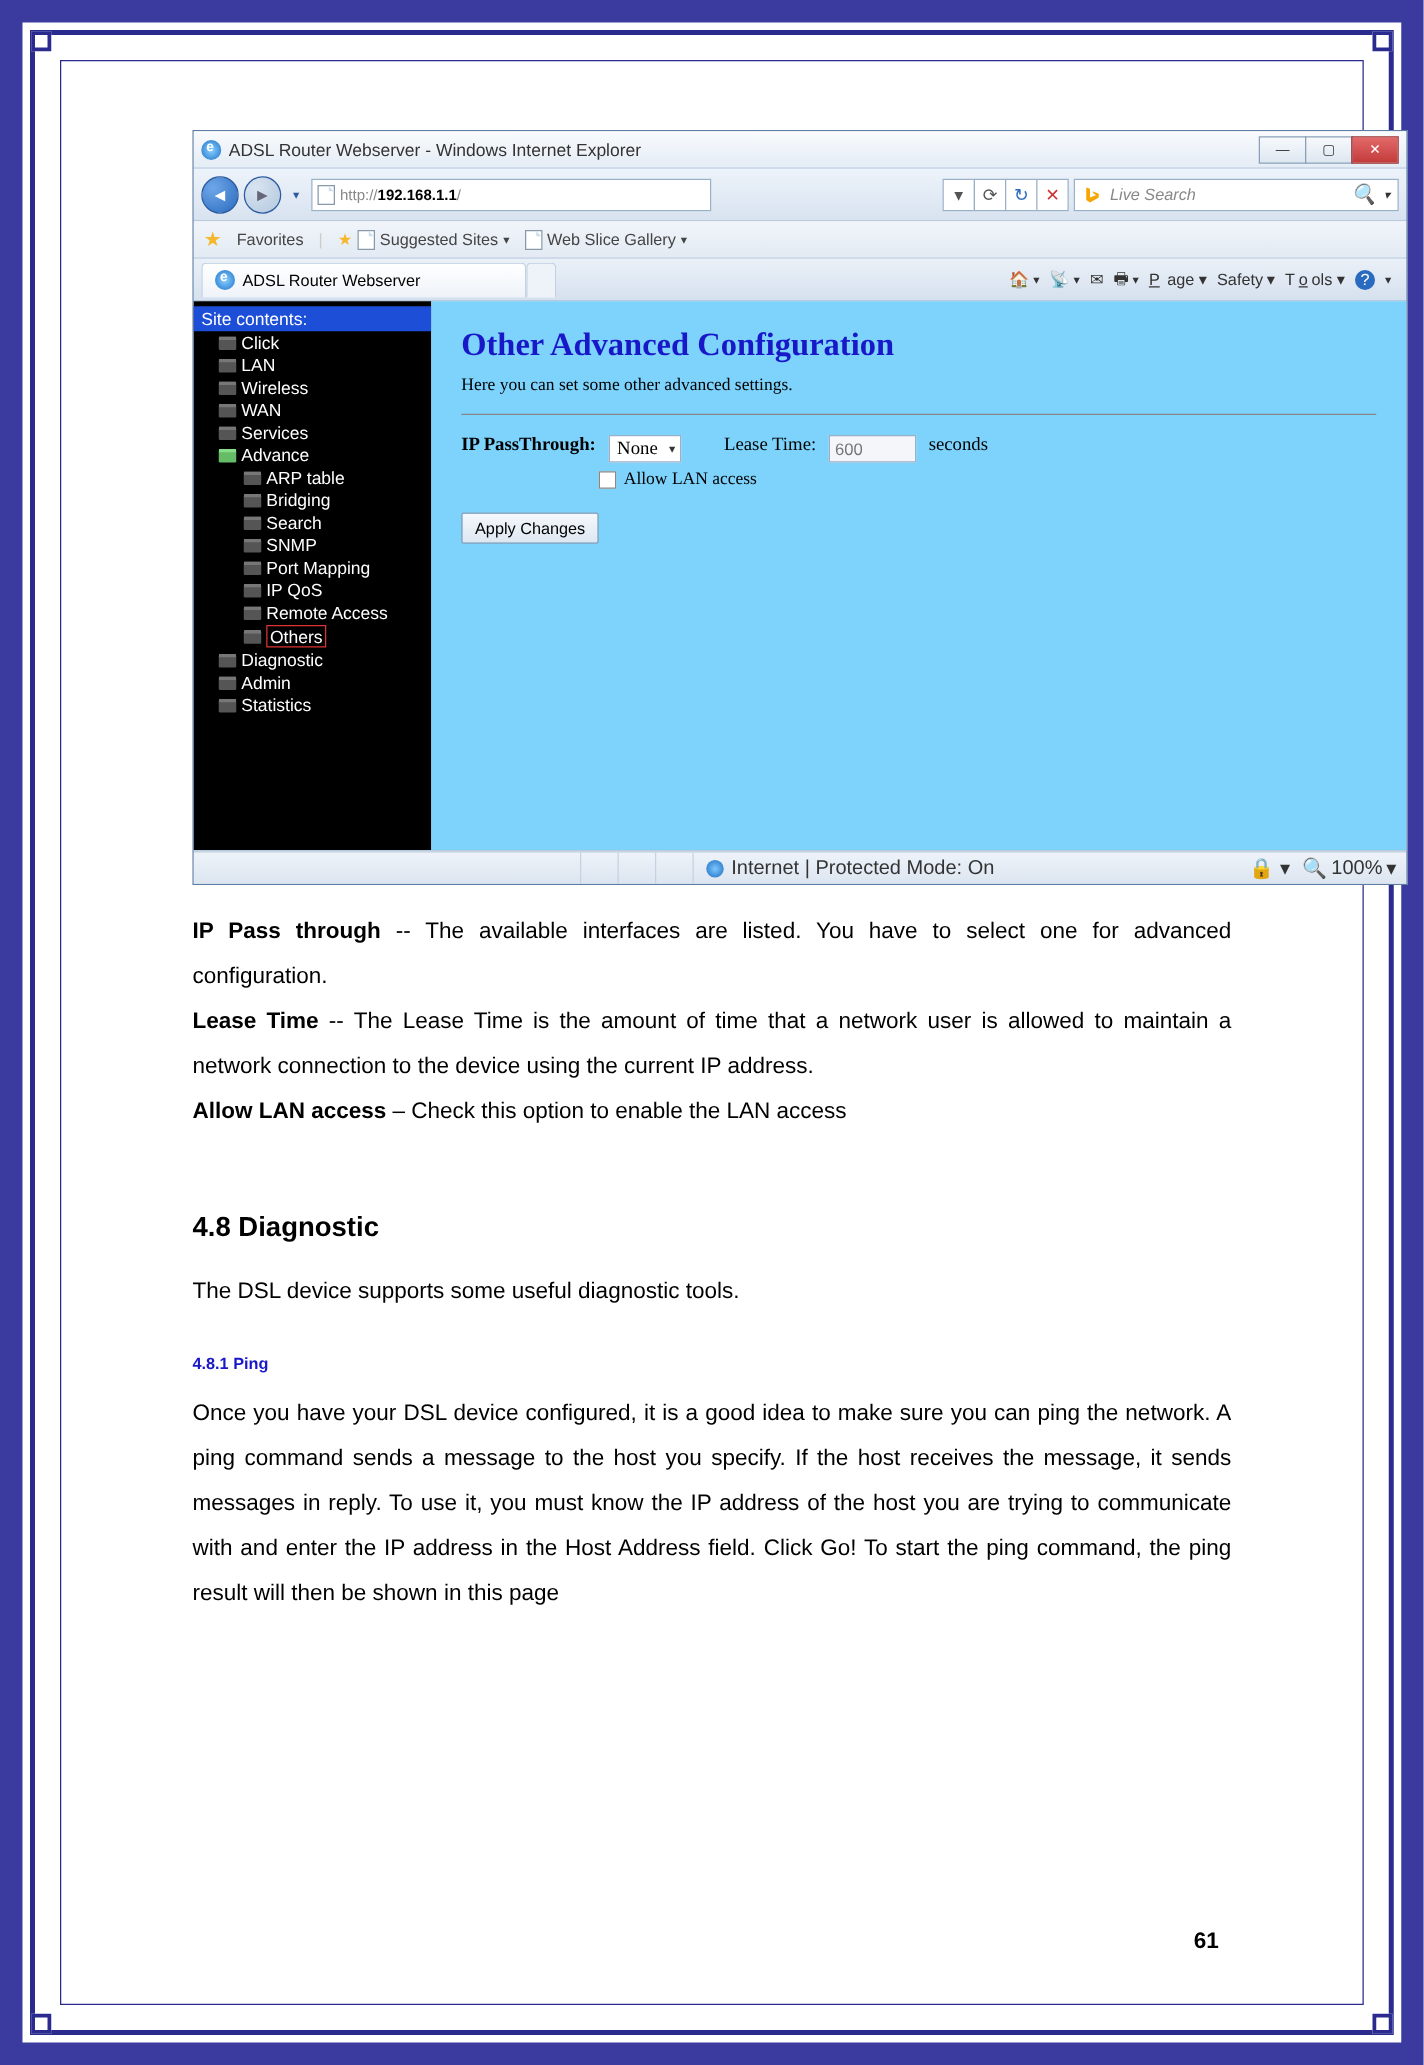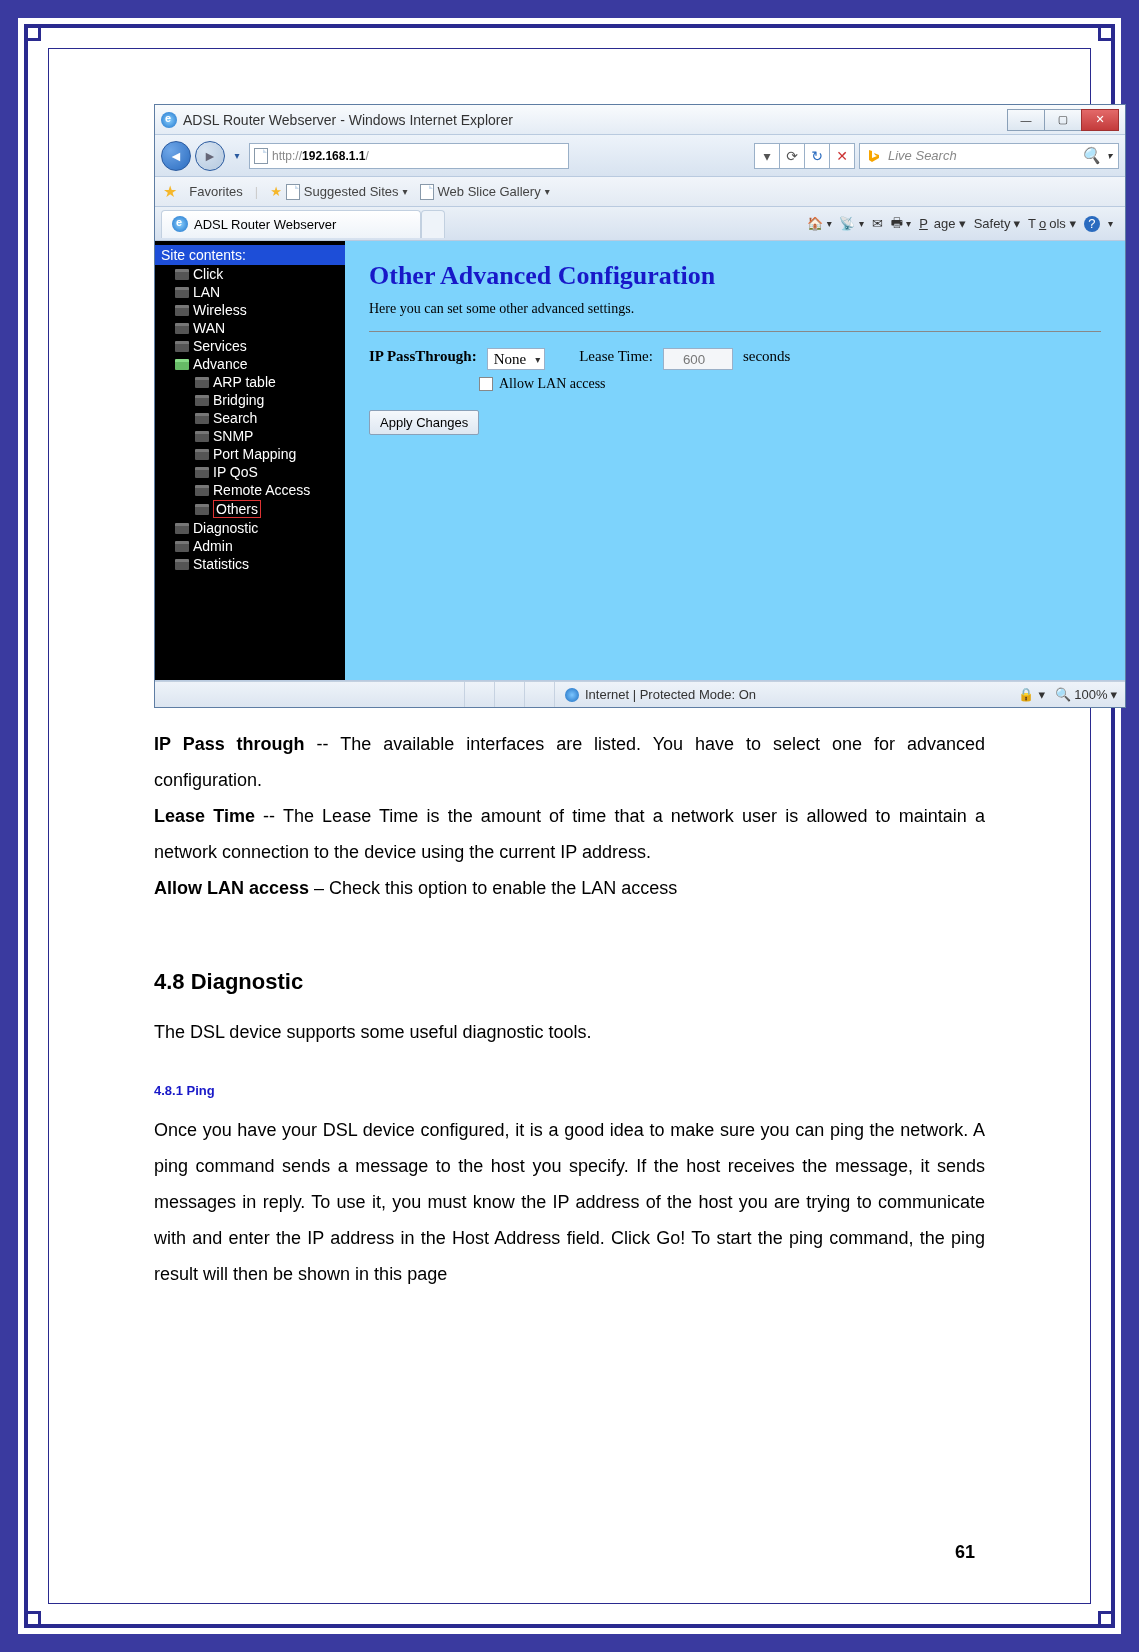--- a/index.html
+++ b/index.html
@@ -151,34 +151,34 @@
     font-size:26px; color:#1818c8; font-weight:bold; margin:0 0 10px 0;
   }
   .mainpanel .sub{
     font-family:"Times New Roman", serif; font-size:14px;
     border-bottom:1px solid #888; padding-bottom:14px; margin-bottom:16px;
   }
   .formrow{ display:flex; gap:10px; font-family:"Times New Roman",serif; font-size:15px;}
   .formrow .lbl-bold{font-weight:bold;}
   .sel{ border:1px solid #9ab0c8; height:22px; padding:0 18px 0 6px; background:#fff; position:relative; display:inline-flex; align-items:center;}
   .sel::after{content:"▾"; position:absolute; right:4px; font-size:10px; color:#333;}
-  .inp{ border:1px solid #9ab0c8; background:#f4f6f9; height:22px; width:70px; padding:0 19px; color:#777;}
+  .inp{ border:1px solid #9ab0c8; background:#f4f6f9; height:22px; width:70px; padding:0 4px; color:#777;}
   .chkrow{ margin-left:110px; margin-top:6px; font-family:"Times New Roman",serif; display:flex; align-items:center; gap:6px;}
   .chk{ width:14px; height:14px; border:1px solid #888; display:inline-block; background:#fff;}
   .btn-apply{
     margin-top:18px; padding:4px 10px;
     background:linear-gradient(#f5f8fc,#dee7f1);
     border:1px solid #8aa0b8; border-radius:2px;
     font-family:Tahoma,Arial; font-size:13px; cursor:pointer;
   }
 
   .statusbar{
     display:flex; align-items:center; height:26px;
     background:linear-gradient(#eef3f9,#dce5f0);
-    font-size:13px; color:#333;
+    font-size:16px; color:#333;
     border-top:1px solid #c2d0e0;
   }
   .status-seg{ border-right:1px solid #c6d2e1; height:100%; }
   .status-mid{flex:0 0 auto; display:flex; align-items:center; gap:6px; padding:0 10px;}
   .status-left{width:310px;}
   .status-right{margin-left:auto; display:flex; align-items:center; gap:10px; padding:0 8px;}
 
   
   .doc-text{ margin-top:18px; font-size:18px; line-height:2.0; text-align:justify;}
   .doc-text .term{ font-weight:bold;}

